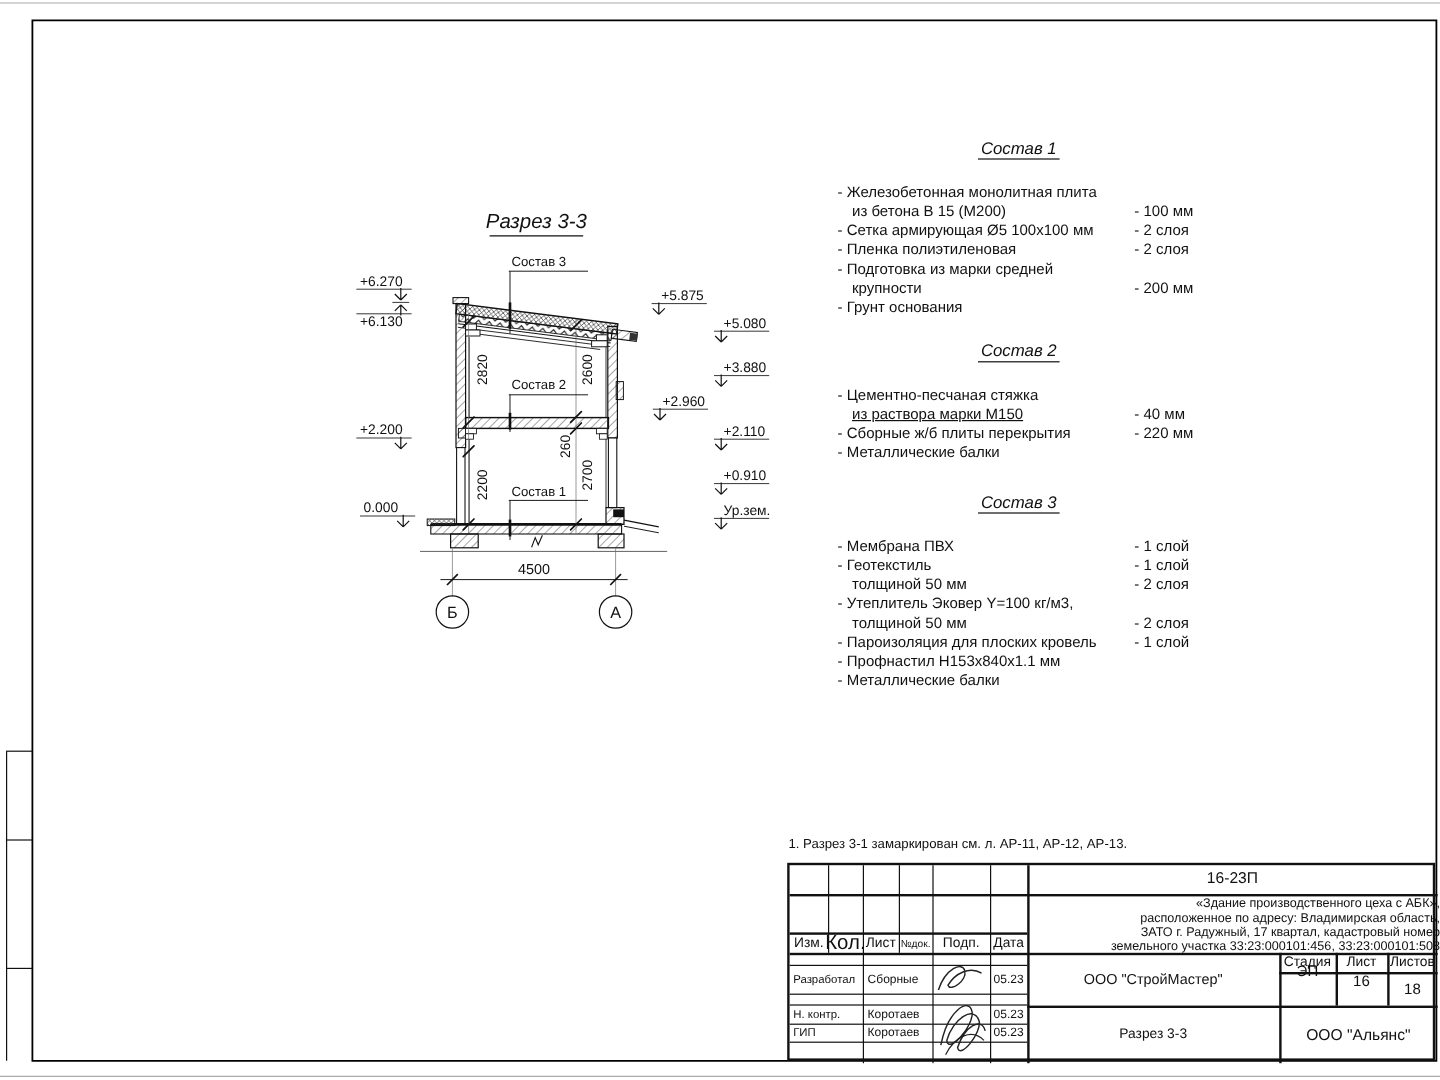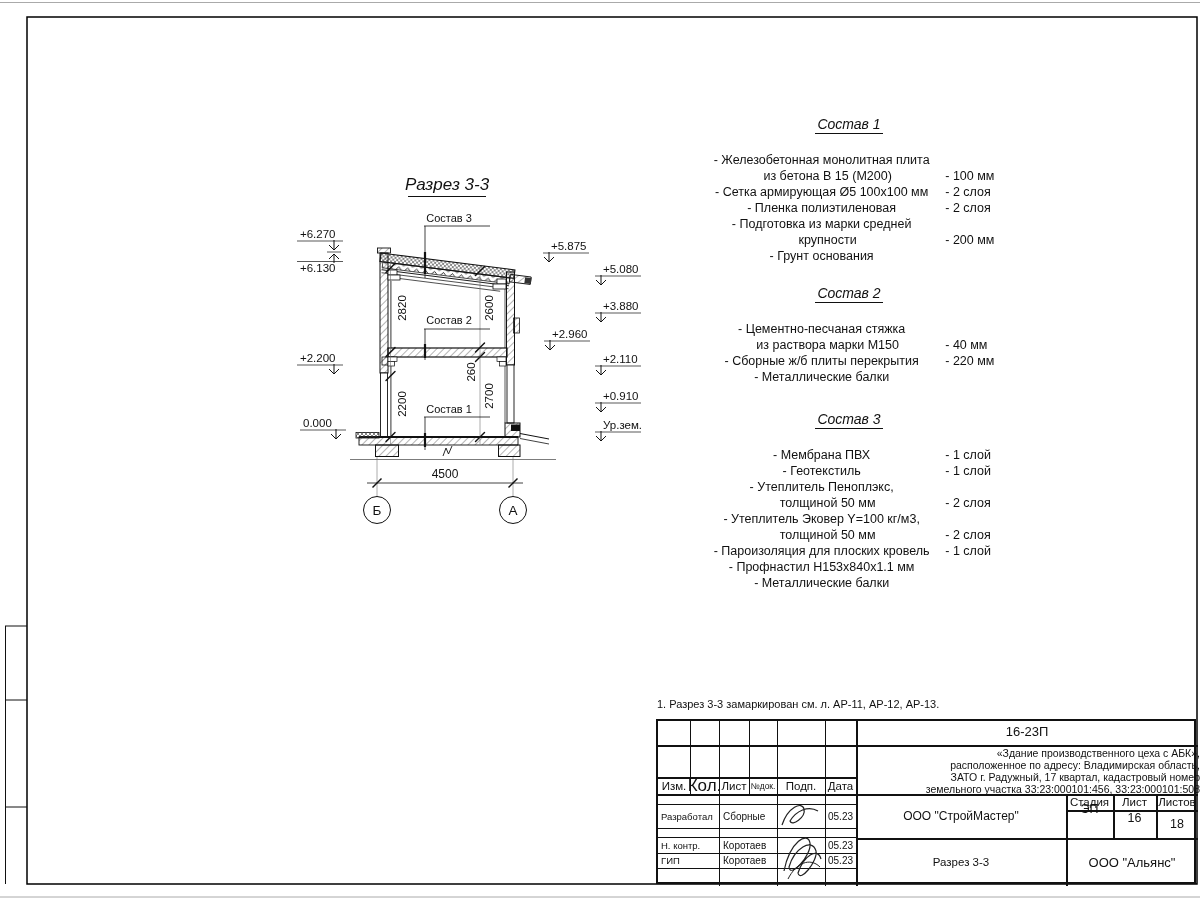--- a/index.html
+++ b/index.html
@@ -5,21 +5,21 @@
   html,body{margin:0;padding:0;background:#e8e8e8;}
   #page{position:relative;width:1200px;height:900px;background:#ffffff;overflow:hidden;
         font-family:"Liberation Sans",sans-serif;color:#111;}
   svg text{font-family:"Liberation Sans",sans-serif;fill:#111;}
   #drawing-svg{position:absolute;left:0;top:0;}
   
   .comp{position:absolute;left:698px;width:302px;}
   .comp-title{text-align:center;margin-bottom:19px;}
   .comp-title span{font-style:italic;font-size:14px;border-bottom:1px solid #111;padding:0 2px 1px 2px;}
   .comp .row{display:flex;line-height:16px;font-size:12.5px;}
-  .comp .row .t{width:245px;padding-left:12px;text-indent:-12px;text-align:center;}
+  .comp .row .t{width:245px;padding-left:12px;text-indent:-12px;}
   .comp .row .v{width:57px;}
   #comp3 .list{margin-top:9px;}
   
   #note{position:absolute;left:657px;top:698px;font-size:11px;}
   
   #titleblock{position:absolute;left:656px;top:719px;width:540px;height:165px;
               border:2px solid #111;box-sizing:border-box;}
   #titleblock .vl{position:absolute;background:#111;}
   #titleblock .hl{position:absolute;background:#111;}
   #titleblock .cell{position:absolute;display:flex;align-items:center;justify-content:center;
@@ -251,21 +251,21 @@
   <div id="comp2" class="comp" style="top:284px">
     <div class="comp-title">
       <span>Состав 2</span>
     </div>
     <div class="list">
         <div class="row">
           <div class="t">- Цементно-песчаная стяжка</div>
           <div class="v"></div>
         </div>
         <div class="row">
-          <div class="t" style="text-indent: 0px;">из раствора марки М150</div>
+          <div class="t" style="text-indent: 0px; text-decoration: underline;">из раствора марки М150</div>
           <div class="v">- 40 мм</div>
         </div>
         <div class="row">
           <div class="t">- Сборные ж/б плиты перекрытия</div>
           <div class="v">- 220 мм</div>
         </div>
         <div class="row">
           <div class="t">- Металлические балки</div>
           <div class="v"></div>
         </div>
@@ -278,24 +278,20 @@
     <div class="list">
         <div class="row">
           <div class="t">- Мембрана ПВХ</div>
           <div class="v">- 1 слой</div>
         </div>
         <div class="row">
           <div class="t">- Геотекстиль</div>
           <div class="v">- 1 слой</div>
         </div>
         <div class="row">
-          <div class="t">- Утеплитель Пеноплэкс,</div>
-          <div class="v"></div>
-        </div>
-        <div class="row">
           <div class="t" style="text-indent: 0px;">толщиной 50 мм</div>
           <div class="v">- 2 слоя</div>
         </div>
         <div class="row">
           <div class="t">- Утеплитель Эковер Y=100 кг/м3,</div>
           <div class="v"></div>
         </div>
         <div class="row">
           <div class="t" style="text-indent: 0px;">толщиной 50 мм</div>
           <div class="v">- 2 слоя</div>
@@ -308,21 +304,21 @@
           <div class="t">- Профнастил Н153х840х1.1 мм</div>
           <div class="v"></div>
         </div>
         <div class="row">
           <div class="t">- Металлические балки</div>
           <div class="v"></div>
         </div>
       </div>
   </div>
 
-  <div id="note">1. Разрез 3-3 замаркирован см. л. АР-11, АР-12, АР-13.</div>
+  <div id="note">1. Разрез 3-1 замаркирован см. л. АР-11, АР-12, АР-13.</div>
 
   <div id="titleblock">
     <div id="tb-lines">
         <div class="vl" style="left: 32px; top: 0px; width: 1px; height: 73px;"></div>
         <div class="vl" style="left: 61px; top: 0px; width: 1px; height: 165px;"></div>
         <div class="vl" style="left: 91px; top: 0px; width: 1px; height: 73px;"></div>
         <div class="vl" style="left: 119px; top: 0px; width: 1px; height: 165px;"></div>
         <div class="vl" style="left: 167px; top: 0px; width: 1px; height: 165px;"></div>
         <div class="vl" style="left: 198px; top: 0px; width: 2px; height: 165px;"></div>
         <div class="vl" style="left: 408px; top: 73px; width: 2px; height: 92px;"></div>

